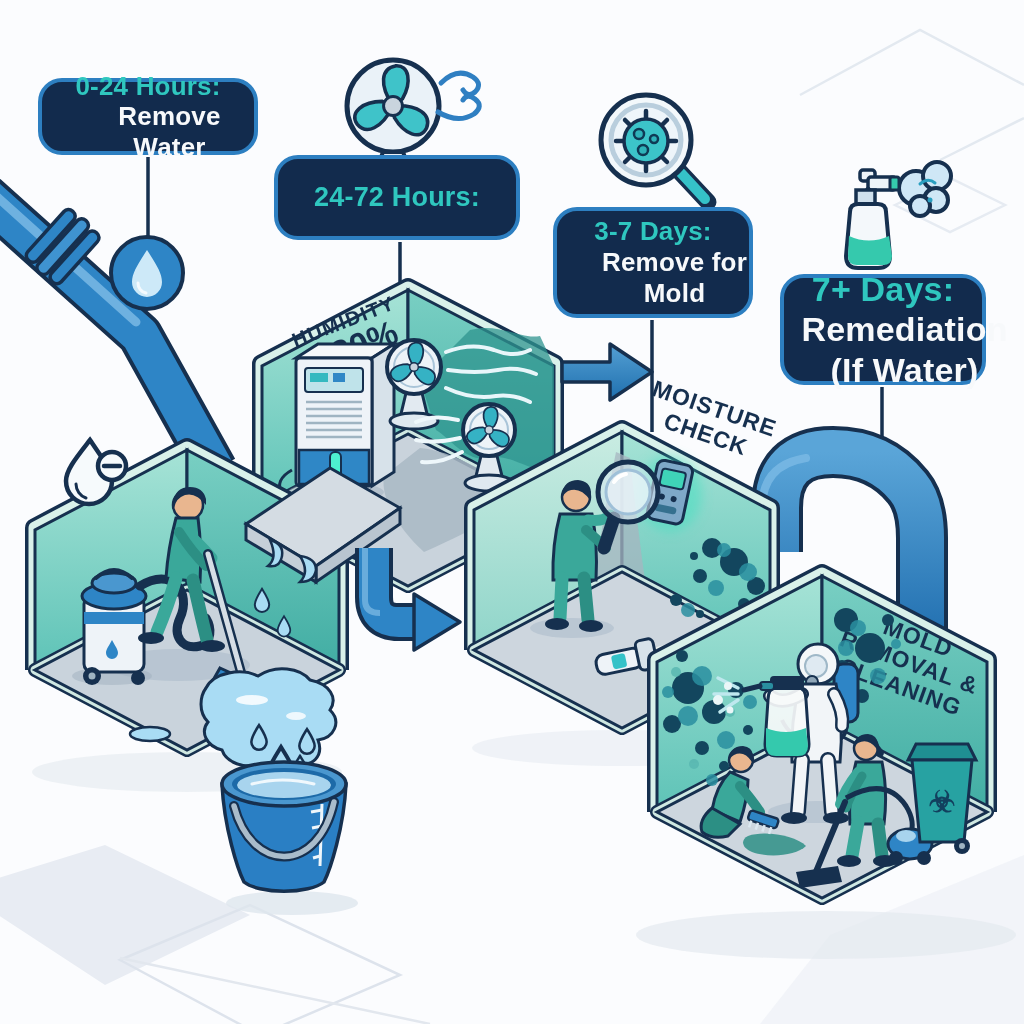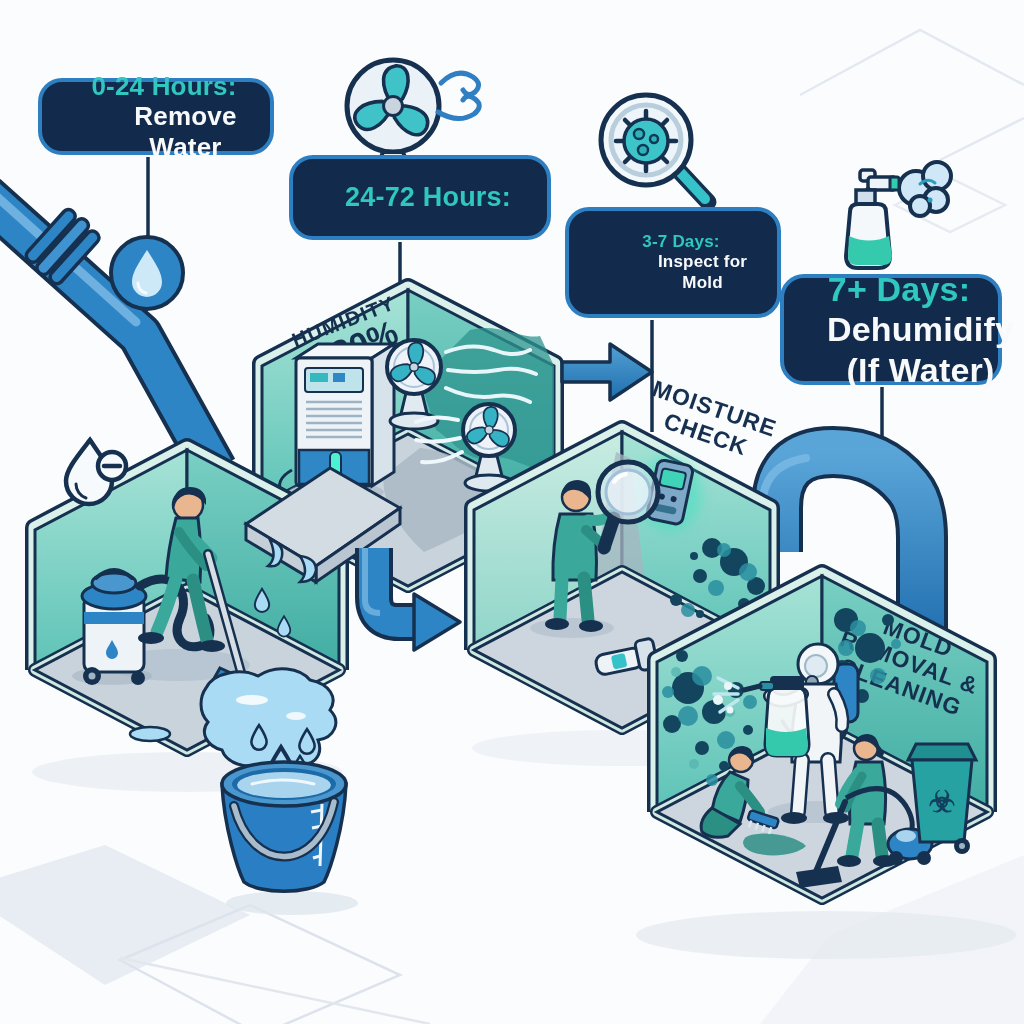--- a/index.html
+++ b/index.html
@@ -1,21 +1,21 @@
 <!DOCTYPE html>
 <html><head>
 <meta charset="utf-8">
 <style>
   html,body{margin:0;padding:0;background:#fbfcfe;}
   #stage{position:relative;width:1024px;height:1024px;overflow:hidden;
          font-family:"Liberation Sans",sans-serif;background:#fbfcfe;}
   #scene-svg{position:absolute;left:0;top:0;}
   .lbl{position:absolute;background:#122b4d;border:4px solid #2d7fc1;border-radius:24px;
        display:flex;flex-direction:column;align-items:center;justify-content:center;
-       text-align:center;font-weight:bold;line-height:1.18;letter-spacing:.2px;padding-left:16px;}
+       text-align:center;font-weight:bold;line-height:1.18;letter-spacing:.2px;}
   .lbl .t{color:#2fc7bf;}
   .lbl .w{color:#f7f9fb;margin-left:43px;}
   svg text{font-family:"Liberation Sans",sans-serif;font-weight:bold;}
 </style>
 </head>
 <body>
 
 <div id="stage">
 
 <svg id="scene-svg" width="1024" height="1024" viewBox="0 0 1024 1024">
@@ -545,29 +545,29 @@
   <path d="M850 212 q 0 -8 8 -8 l 20 0 q 8 0 8 8 l 4 44 q 0 12 -12 12 l -20 0 q -12 0 -12 -12 z" fill="#f4f8fb" stroke="#16304f" stroke-width="4"></path>
   <path d="M849 236 q 20 9 40 0 l 3 20 q 0 9 -9 9 l -26 0 q -9 0 -9 -9 z" fill="#35c9ad"></path>
 </g>
 </svg>
 
 <div class="lbl" style="left:38px;top:78px;width:212px;height:69px;font-size:26px">
   <span class="t">0-24 Hours:</span>
   <span class="w">Remove Water</span>
 </div>
 
-<div class="lbl" style="left:289px;top:155px;width:238px;height:77px;font-size:27px">
+<div class="lbl" style="left:274px;top:155px;width:238px;height:77px;font-size:27px">
   <span class="t">24-72 Hours:</span>
 </div>
 
-<div class="lbl" style="left:565px;top:207px;width:192px;height:103px;font-size:17px">
+<div class="lbl" style="left:553px;top:207px;width:192px;height:103px;font-size:26px">
   <span class="t">3-7 Days:</span>
-  <span class="w">Inspect for</span>
+  <span class="w">Remove for</span>
   <span class="w">Mold</span>
 </div>
 
 <div class="lbl" style="left:780px;top:274px;width:198px;height:103px;font-size:34px">
   <span class="t">7+ Days:</span>
-  <span class="w">Dehumidify</span>
+  <span class="w">Remediation</span>
   <span class="w">(If Water)</span>
 </div>
 
 </div>
 
 </body></html>

